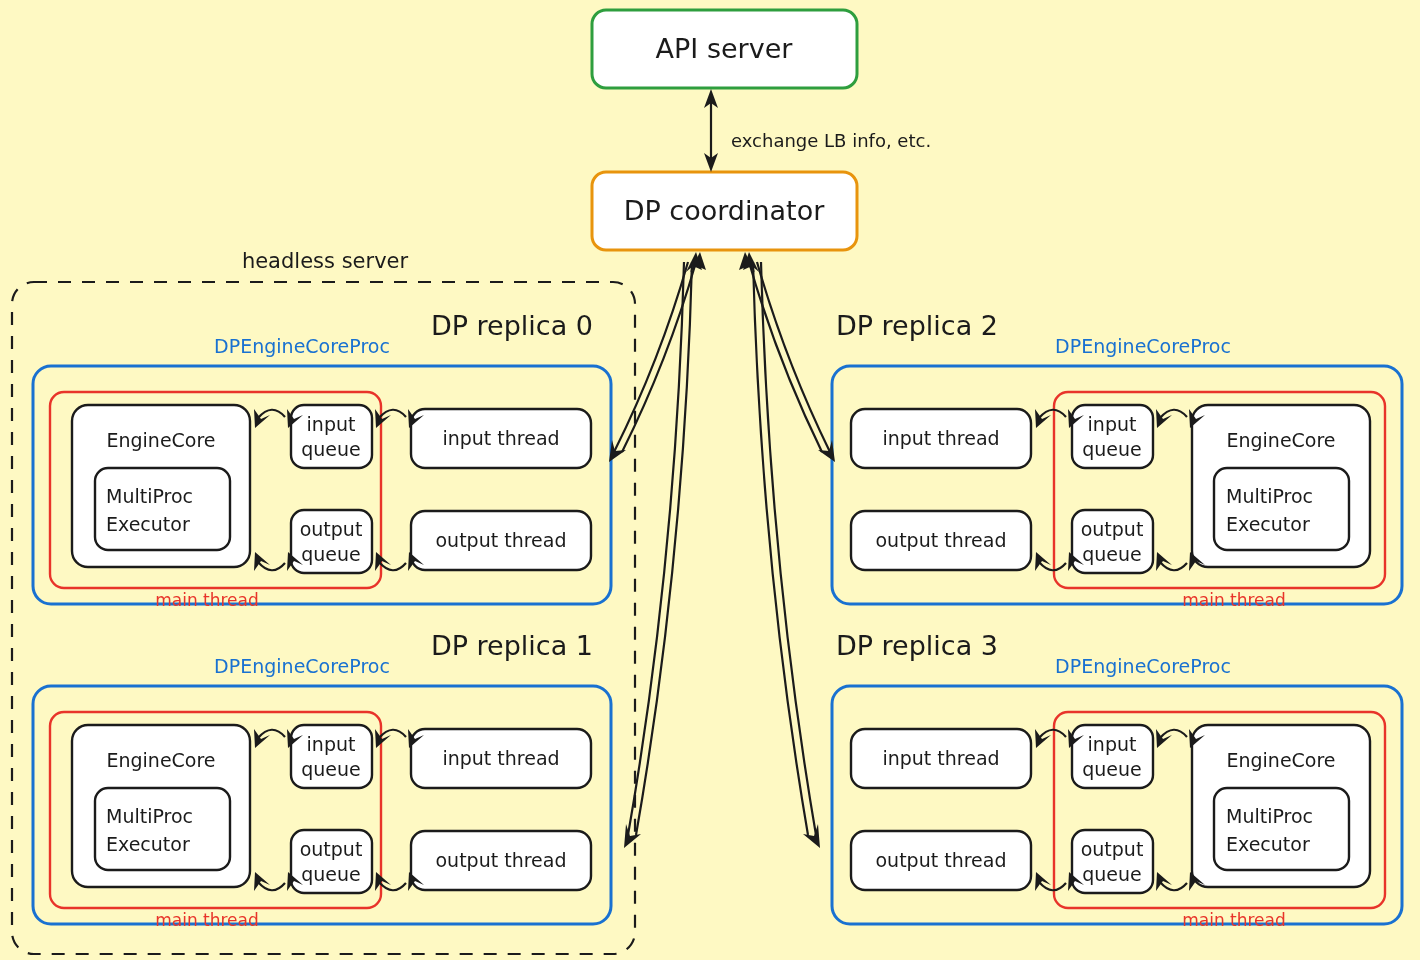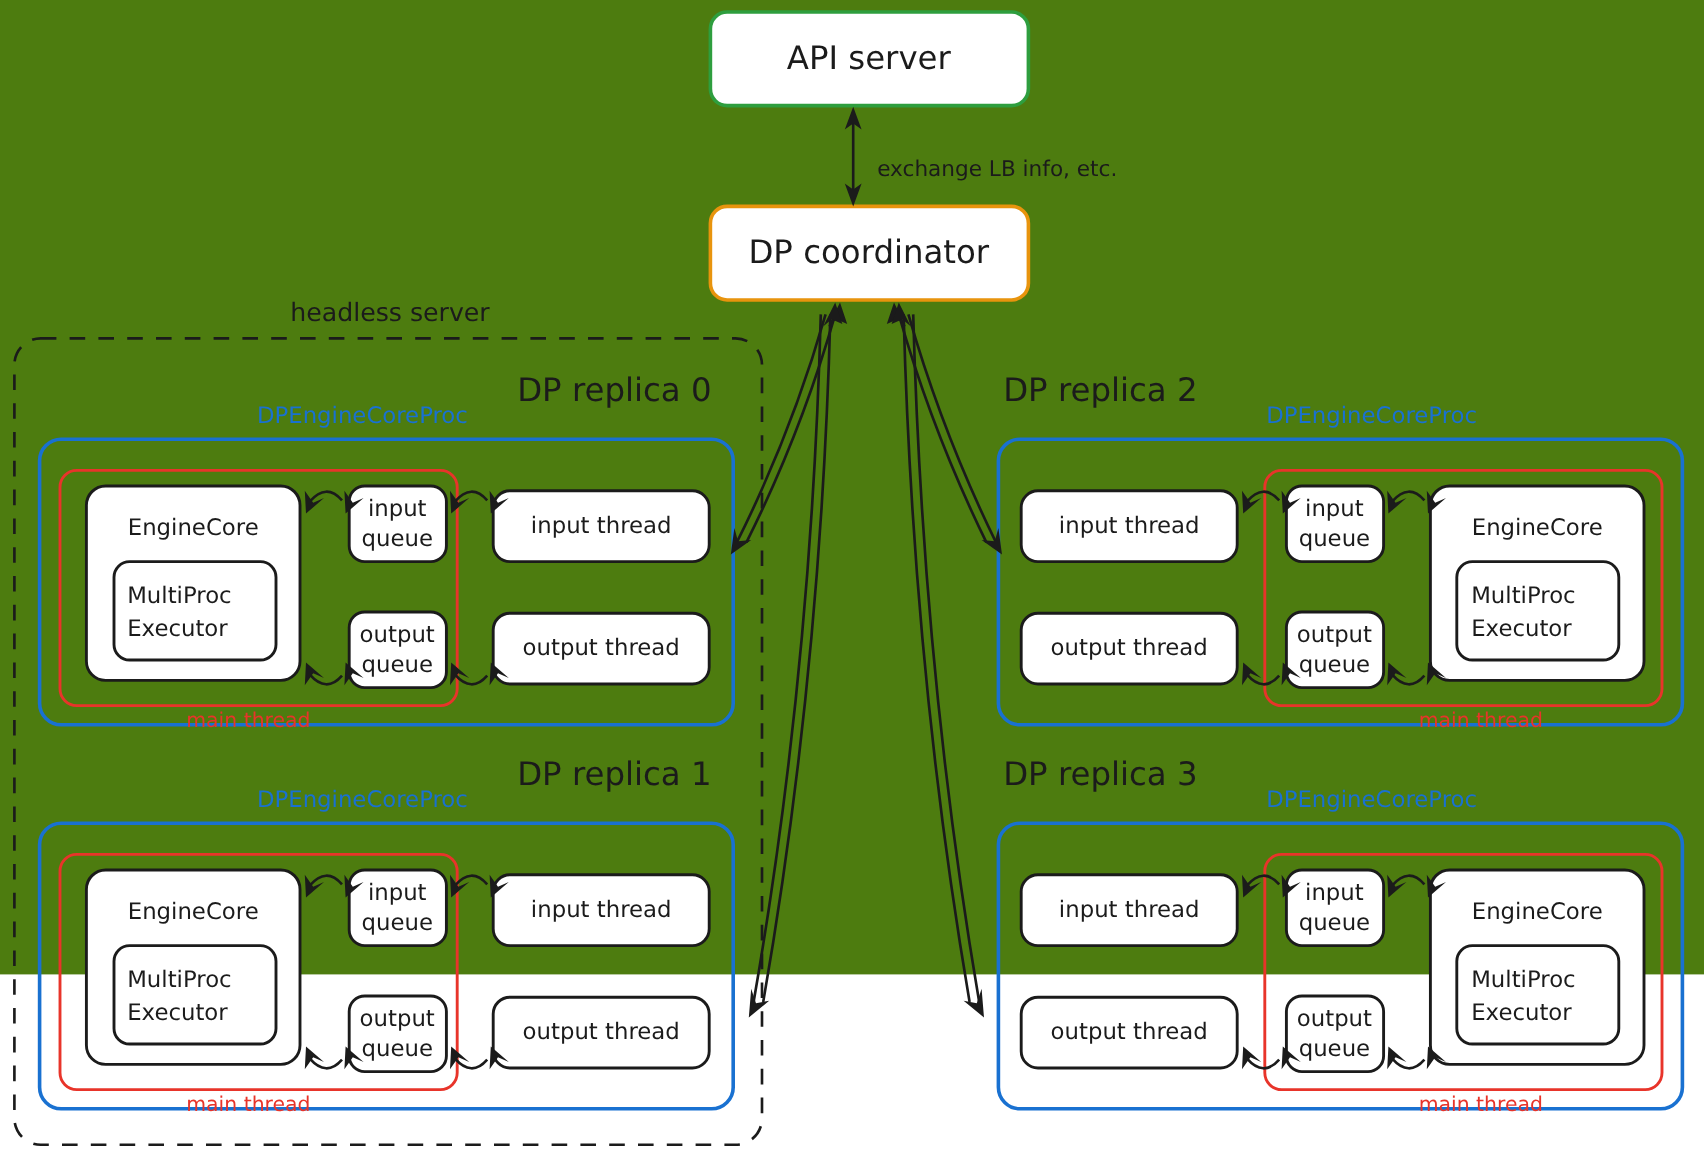--- a/index.html
+++ b/index.html
@@ -1,18 +1,18 @@
 <!DOCTYPE html>
 <html><head>
 <meta charset="utf-8">
 <style>
   html,body{margin:0;padding:0;background:#fff;}
   body{width:1420px;height:960px;overflow:hidden;
        font-family:"DejaVu Sans",sans-serif;}
-  #stage{position:relative;width:1420px;height:812px;background:#4d7c0f;}
+  #stage{position:relative;width:1420px;height:960px;background:#fef9c3;}
   svg#diagram{position:absolute;inset:0;width:1420px;height:960px;}
   .bx{fill:#ffffff;stroke:#1b1b1b;stroke-width:2.4;}
   .bx-green{fill:#ffffff;stroke:#2e9e3e;stroke-width:3;}
   .bx-orange{fill:#ffffff;stroke:#e8940d;stroke-width:3;}
   .bx-blue{fill:none;stroke:#1971d1;stroke-width:3;}
   .bx-red{fill:none;stroke:#e8342a;stroke-width:2.4;}
   .bx-dash{fill:none;stroke:#1b1b1b;stroke-width:2.2;stroke-dasharray:13 11;}
   .ln{fill:none;stroke:#1b1b1b;stroke-width:2.2;}
   .ar{fill:#1b1b1b;}
   text{font-family:"DejaVu Sans",sans-serif;fill:#1b1b1b;

